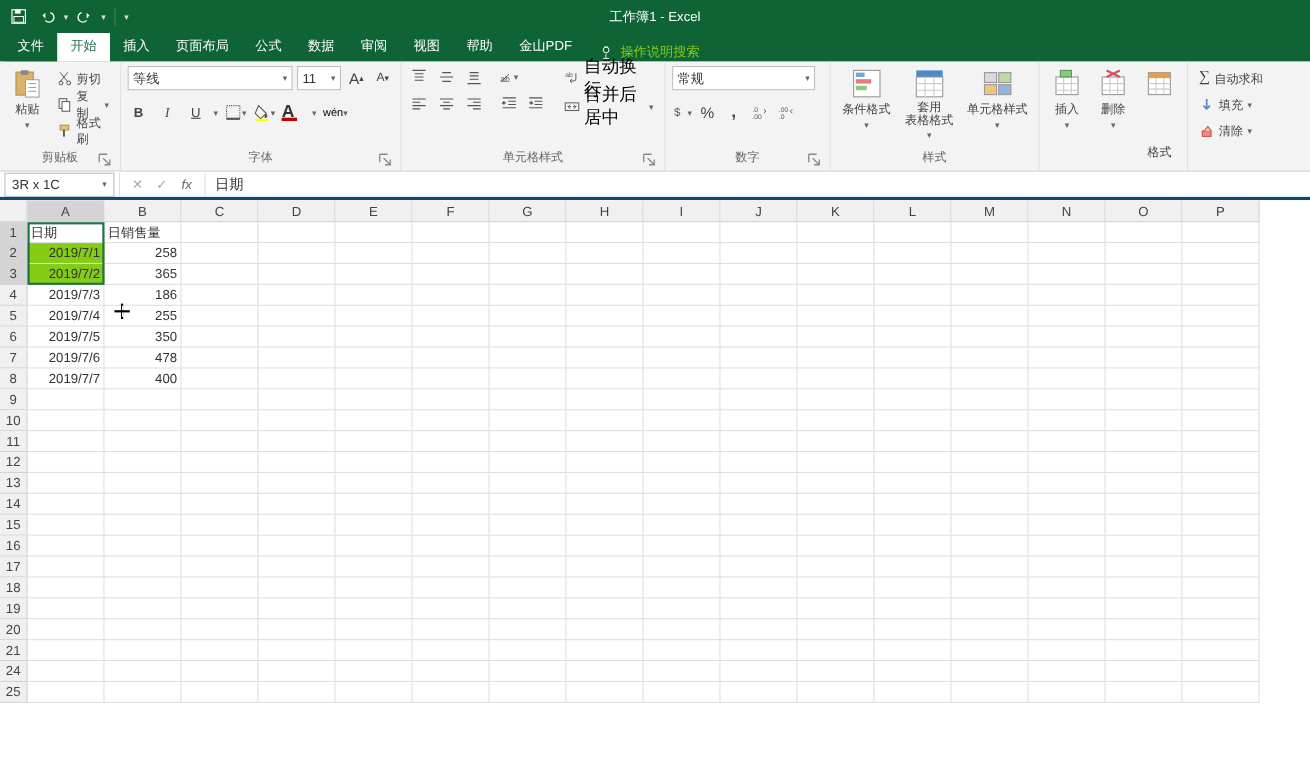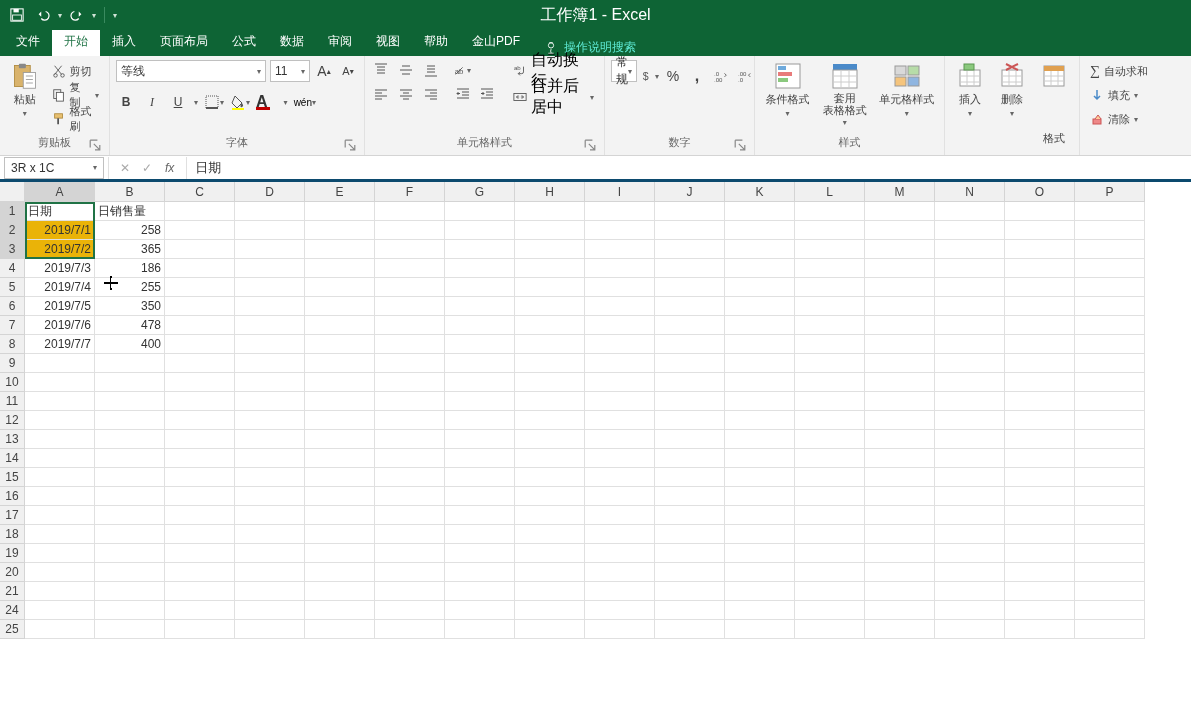--- a/index.html
+++ b/index.html
@@ -2,26 +2,26 @@
 <html><head>
 <meta charset="utf-8">
 <style>
 *{margin:0;padding:0;box-sizing:border-box;font-family:"Microsoft YaHei",Arial,sans-serif;}
 body{width:1191px;height:708px;background:#fff;user-select:none;overflow:hidden;}
 .titlebar{height:30px;background:#0e6435;display:flex;align-items:center;color:#fff;font-size:12px;position:relative;}
 .qat{display:flex;align-items:center;gap:4px;padding:0 6px;}
 .qat-item{width:22px;height:22px;display:flex;align-items:center;justify-content:center;}
 .qat-item svg{width:14px;height:14px;}
 .qat-sep{width:1px;height:16px;background:#3a8a5f;margin:0 4px;}
-.title-center{position:absolute;left:50%;transform:translateX(-50%);font-size:16px;}
+.title-center{position:absolute;left:50%;transform:translateX(-50%);font-size:12px;}
 .menubar{height:26px;background:#0e6435;display:flex;align-items:flex-end;padding:0 4px;color:#fff;font-size:12px;text-align:center;}
 .menu-tab{padding:4px 12px 6px;cursor:pointer;}
 .menu-tab.active{background:#fff;color:#207346;}
 .menu-tab.file{background:#0e6435;}
-.tell-me{display:flex;align-items:center;gap:6px;padding:0 12px;color:#5eead4;font-size:12px;}
+.tell-me{display:flex;align-items:center;gap:6px;padding:0 12px;color:#84cc16;font-size:12px;}
 .ribbon{height:100px;background:#f3f3f3;border-bottom:1px solid #d4d4d4;display:flex;position:relative;}
 .rgroup{display:flex;flex-direction:column;padding:4px 6px 2px;border-right:1px solid #e1e1e1;}
 .rgroup-content{flex:1;display:flex;gap:4px;}
 .rgroup-label{height:18px;text-align:center;font-size:11px;color:#666;position:relative;}
 .dlg-launcher{position:absolute;right:2px;bottom:2px;width:12px;height:12px;}
 .bigbtn{width:40px;display:flex;flex-direction:column;align-items:center;justify-content:flex-start;font-size:11px;color:#444;gap:2px;padding-top:2px;}
 .bigbtn svg{width:28px;height:28px;}
 .smallbtns{display:flex;flex-direction:column;gap:2px;font-size:11px;color:#444;}
 .smallbtn{display:flex;align-items:center;gap:4px;height:22px;padding:0 4px;}
 .smallbtn svg{width:14px;height:14px;}
@@ -44,21 +44,21 @@
 .colheads{display:flex;height:20px;position:absolute;top:0;left:0;}
 .corner{width:25px;height:20px;background:#f0f0f0;border-right:1px solid #d4d4d4;border-bottom:1px solid #d4d4d4;}
 .colhead{width:70px;height:20px;background:#f0f0f0;border-right:1px solid #d4d4d4;border-bottom:1px solid #d4d4d4;text-align:center;font-size:12px;color:#444;line-height:20px;}
 .colhead.sel{background:#d4d4d4;}
 .rows{position:absolute;top:20px;left:0;}
 .rowline{display:flex;height:19px;}
 .rowhead{width:25px;background:#f0f0f0;border-right:1px solid #d4d4d4;border-bottom:1px solid #d4d4d4;text-align:center;font-size:12px;color:#444;line-height:19px;}
 .rowhead.sel{background:#d4d4d4;}
 .cell{width:70px;height:19px;border-right:1px solid #e0e0e0;border-bottom:1px solid #e0e0e0;font-size:12px;color:#333;padding:0 3px;line-height:19px;overflow:hidden;white-space:nowrap;}
 .cell.right{text-align:right;}
-.cell.selblue{background:#eab308;}
+.cell.selblue{background:#84cc16;}
 .sel-outline{position:absolute;border:2px solid #207346;pointer-events:none;}
 .cursor-cross{position:absolute;width:14px;height:14px;pointer-events:none;}
 .cursor-cross::before,.cursor-cross::after{content:'';position:absolute;background:#000;}
 .cursor-cross::before{left:6px;top:0;width:2px;height:14px;}
 .cursor-cross::after{top:6px;left:0;height:2px;width:14px;}
 .cursor-cross .i::before,.cursor-cross .i::after{content:'';position:absolute;background:#fff;}
 .cursor-cross .i::before{left:7px;top:2px;width:0px;height:10px;border-left:1px solid #fff;}
 svg{overflow:visible;}
 </style>
 </head>
@@ -304,21 +304,21 @@
     </div>
     <div class="rgroup-label">
       <span>单元格样式</span>
       <svg class="dlg-launcher" viewBox="0 0 10 10">
           <path d="M1 1h6M1 1v6M4 4l5 5M9 5v4h-4" stroke="#888" fill="none"></path>
         </svg>
     </div>
   </div>
 
   <div class="rgroup" style="width:150px;">
-    <div class="rgroup-content" style="flex-direction:row;">
+    <div class="rgroup-content" style="flex-direction:column;">
       <div class="combo" style="width:130px;">
         <span>常规</span>
         <span style="flex:1"></span>
           <span class="chev">▾</span>
       </div>
       <div class="hstack" style="margin-top:6px;">
         <div class="split iconbtn" style="width:auto;">
           <svg width="16" height="16" viewBox="0 0 16 16">
               <text x="2" y="12" font-size="12" fill="#555">$</text>
             </svg>

